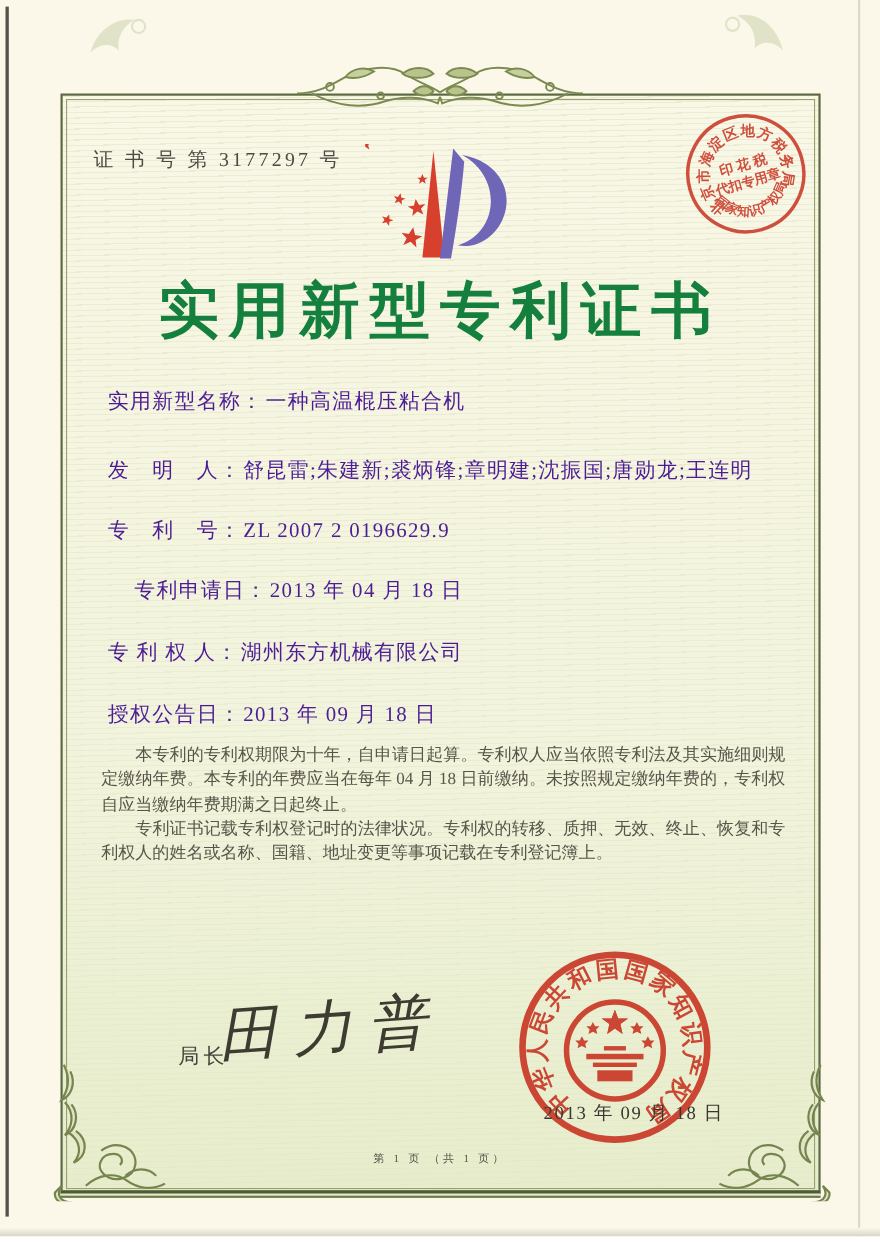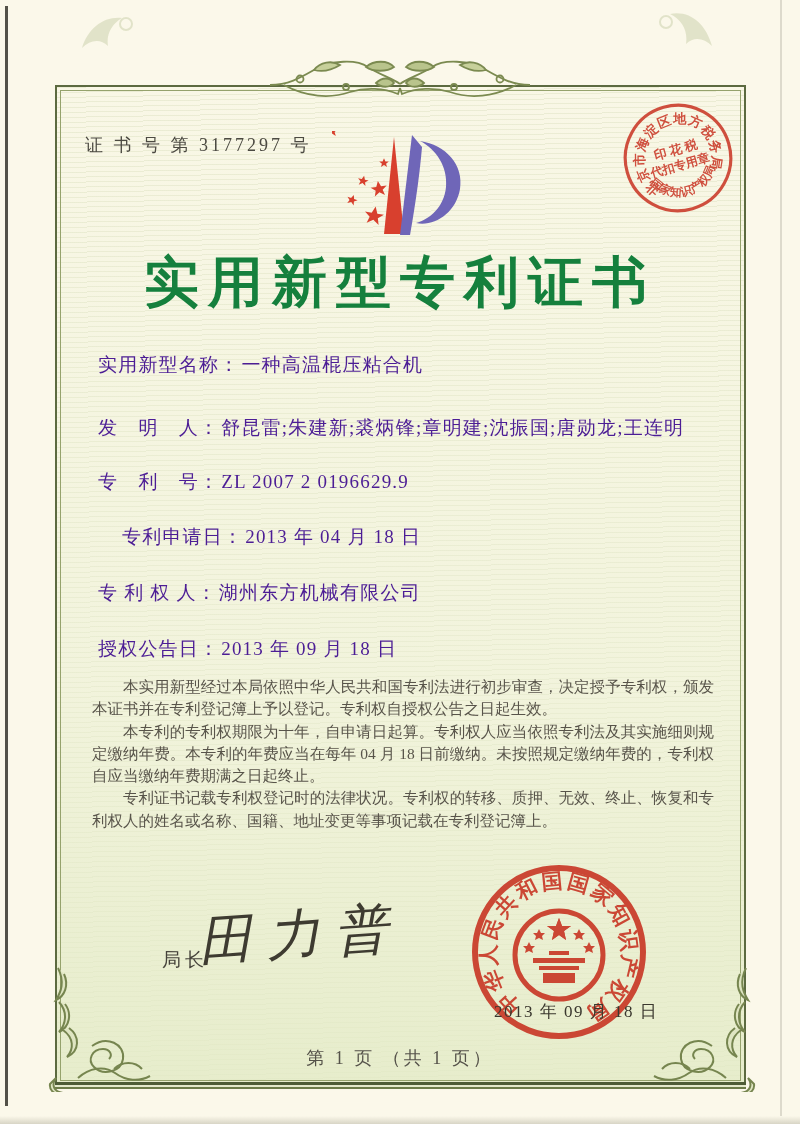--- a/index.html
+++ b/index.html
@@ -45,21 +45,21 @@
                font-size:15.5px; line-height:22.3px; text-align:justify; }
   #body-text p { text-indent:2em; }
 
   #director-label { left:162px; top:947px; font-size:19px; letter-spacing:4px; color:#45423a; z-index:6; }
   #signature { left:198px; top:898px; width:230px; font-size:54px; letter-spacing:14px;
                color:#3e3b31; transform:rotate(-4deg); font-style:italic; z-index:6; }
 
   #seal { left:459px; top:852px; z-index:5; opacity:.93; }
   #seal-date { left:494px; top:1000px; font-size:17px; letter-spacing:1.5px; color:#3a372e; z-index:7; }
 
-  #page-footer { left:0; top:1046px; width:800px; text-align:center; font-size:18px;
+  #page-footer { left:0; top:1046px; width:800px; text-align:center; font-size:10px;
                  letter-spacing:3px; color:#55524a; z-index:6; }
 
   .ornament { z-index:5; }
   #top-ornament { left:270px; top:57px; }
   #corner-bl { left:48px; top:966px; }
   #corner-br { left:638px; top:966px; }
   #swirl-tl { left:78px; top:8px; opacity:.30; }
   #swirl-tr { left:652px; top:4px; opacity:.30; }
 </style>
 </head>
@@ -170,21 +170,20 @@
     <span class="lbl">专利申请日：</span><span>2013 年 04 月 18 日</span>
   </div>
   <div id="field-4" class="abs field">
     <span class="lbl">专 利 权 人：</span><span>湖州东方机械有限公司</span>
   </div>
   <div id="field-5" class="abs field">
     <span class="lbl">授权公告日：</span><span>2013 年 09 月 18 日</span>
   </div>
 
   <div id="body-text" class="abs">
-    <p>本实用新型经过本局依照中华人民共和国专利法进行初步审查，决定授予专利权，颁发本证书并在专利登记簿上予以登记。专利权自授权公告之日起生效。</p>
     <p>本专利的专利权期限为十年，自申请日起算。专利权人应当依照专利法及其实施细则规定缴纳年费。本专利的年费应当在每年 04 月 18 日前缴纳。未按照规定缴纳年费的，专利权自应当缴纳年费期满之日起终止。</p>
     <p>专利证书记载专利权登记时的法律状况。专利权的转移、质押、无效、终止、恢复和专利权人的姓名或名称、国籍、地址变更等事项记载在专利登记簿上。</p>
   </div>
 
   <div id="director-label" class="abs">局长</div>
   <div id="signature" class="abs">田力普</div>
 
   <svg id="seal" class="abs" width="200" height="200" viewBox="0 0 200 200">
     <g fill="#c93b29">
       <circle cx="100" cy="100" r="84" fill="none" stroke="#c93b29" stroke-width="6"></circle>

